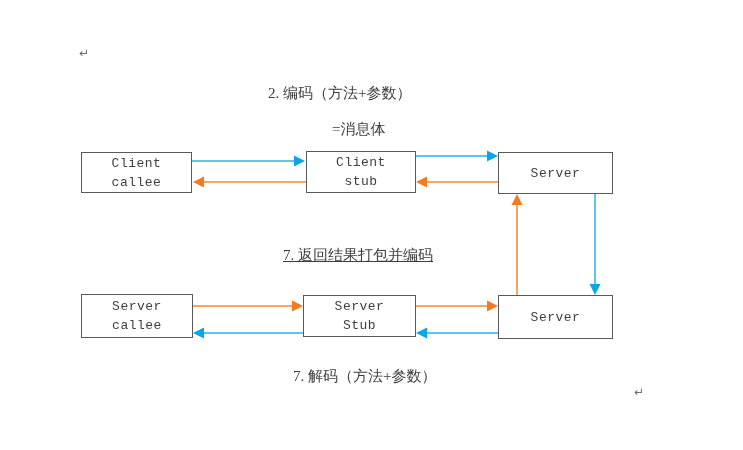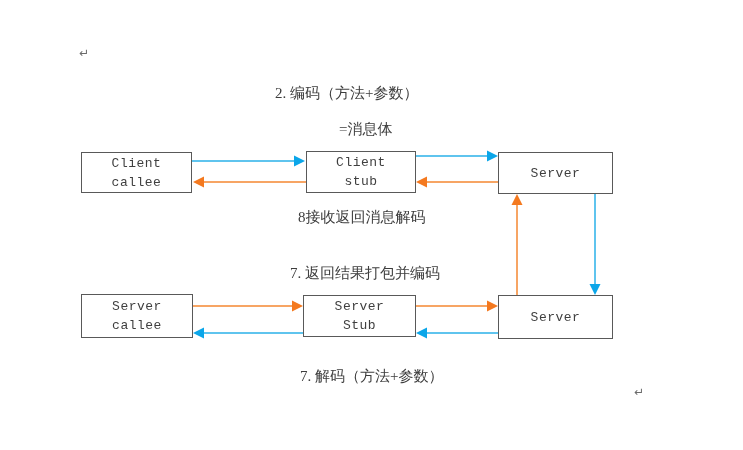--- a/index.html
+++ b/index.html
@@ -37,26 +37,25 @@
   #node-server-top    { left: 498px; top: 152px; width: 115px; height: 42px; }
   #node-server-callee { left: 81px;  top: 294px; width: 112px; height: 44px; }
   #node-server-stub   { left: 303px; top: 295px; width: 113px; height: 42px; }
   #node-server-bottom { left: 498px; top: 295px; width: 115px; height: 44px; }
   .annotation {
     position: absolute;
     font-family: "Liberation Serif", "DejaVu Serif", serif;
     font-size: 15px;
     color: #3d3d3d;
     white-space: nowrap;
-    margin-left: 7px;
   }
   #ann-step2-line1 { left: 268px; top: 84px; }
   #ann-step2-line2 { left: 332px; top: 120px; }
   #ann-step8       { left: 291px; top: 208px; }
-  #ann-step7       { left: 283px; top: 264px; }
+  #ann-step7       { left: 283px; top: 246px; text-decoration: underline; }
   #ann-step4       { left: 293px; top: 367px; }
   .para-mark {
     position: absolute;
     font-size: 12px;
     color: #6b6b6b;
     font-family: "DejaVu Sans", sans-serif;
   }
   #mark-top    { left: 79px;  top: 46px; }
   #mark-bottom { left: 634px; top: 385px; }
 </style>
@@ -141,20 +140,19 @@
     <span>Server</span>
     <span>Stub</span>
   </div>
 
   <div class="node" id="node-server-bottom">
     <span>Server</span>
   </div>
 
   <div class="annotation" id="ann-step2-line1">2. 编码（方法+参数）</div>
   <div class="annotation" id="ann-step2-line2">=消息体</div>
-  <div class="annotation" id="ann-step8">8接收返回消息解码</div>
   <div class="annotation" id="ann-step7">7. 返回结果打包并编码</div>
   <div class="annotation" id="ann-step4">7. 解码（方法+参数）</div>
 
   <div class="para-mark" id="mark-top">↵</div>
   <div class="para-mark" id="mark-bottom">↵</div>
 
 </div>
 
 </body></html>

